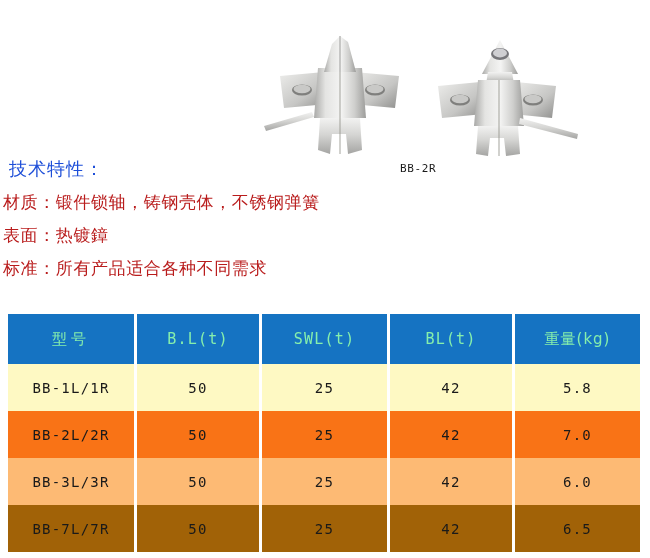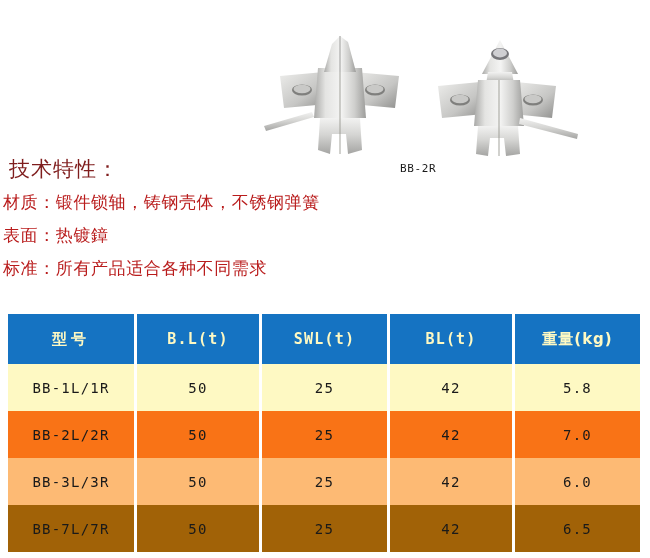--- a/index.html
+++ b/index.html
@@ -44,22 +44,22 @@
 
   
   .specs {
     position: absolute;
     left: 0;
     top: 152px;
     width: 650px;
   }
   .spec-heading {
     font-family: "DejaVu Sans", "Liberation Sans", sans-serif;
-    font-size: 21px;
-    color: #7f1d1d;
+    font-size: 18px;
+    color: #1d4ed8;
     padding-left: 9px;
     line-height: 34px;
     letter-spacing: 1px;
     white-space: nowrap;
   }
   .spec-line {
     font-family: "DejaVu Sans", "Liberation Sans", sans-serif;
     font-size: 17px;
     color: #b91c1c;
     padding-left: 3px;
@@ -88,22 +88,22 @@
     padding: 0;
     border-right: 3px solid #ffffff;
   }
   .spec-table th:last-child,
   .spec-table td:last-child {
     border-right: none;
   }
   .spec-table thead th {
     height: 50px;
     background: #1573c2;
-    color: #fef9c3;
-    font-weight: bold;
+    color: #86efac;
+    font-weight: normal;
     font-size: 15px;
   }
   .spec-table thead th.col-model {
     font-family: "DejaVu Sans", "Liberation Sans", sans-serif;
     letter-spacing: 4px;
   }
   .spec-table thead th.col-weight {
     font-family: "DejaVu Sans", "Liberation Sans", sans-serif;
     letter-spacing: 1px;
   }

